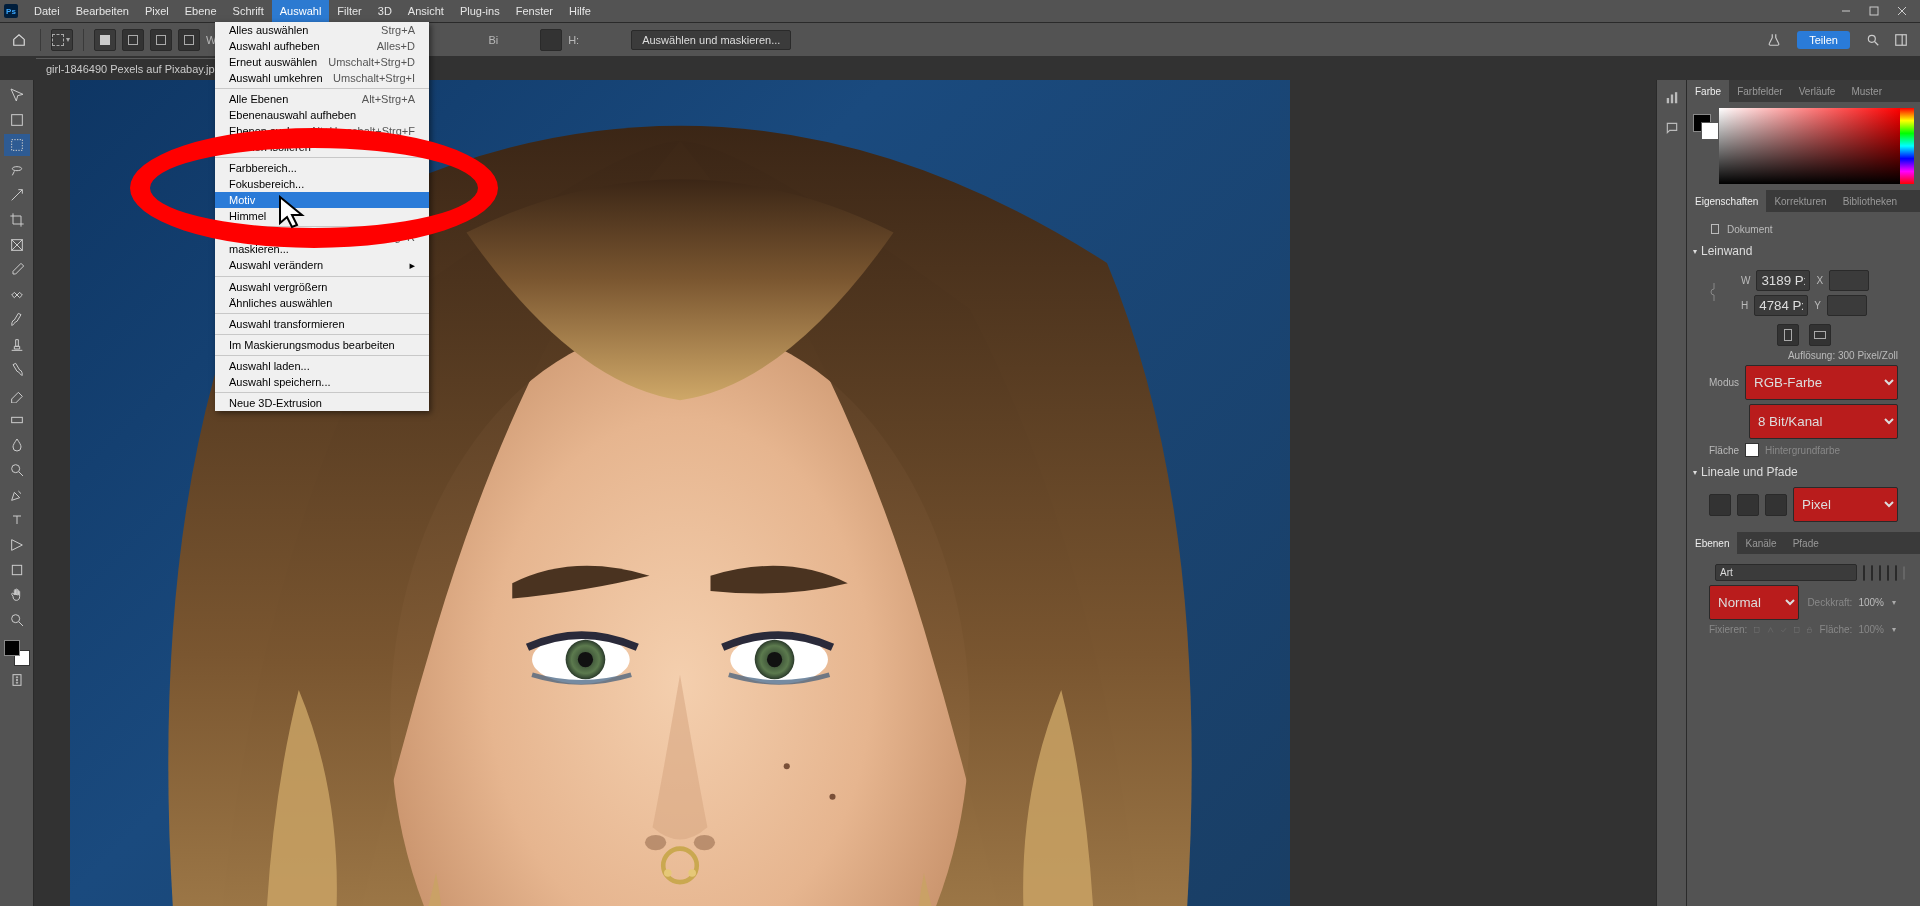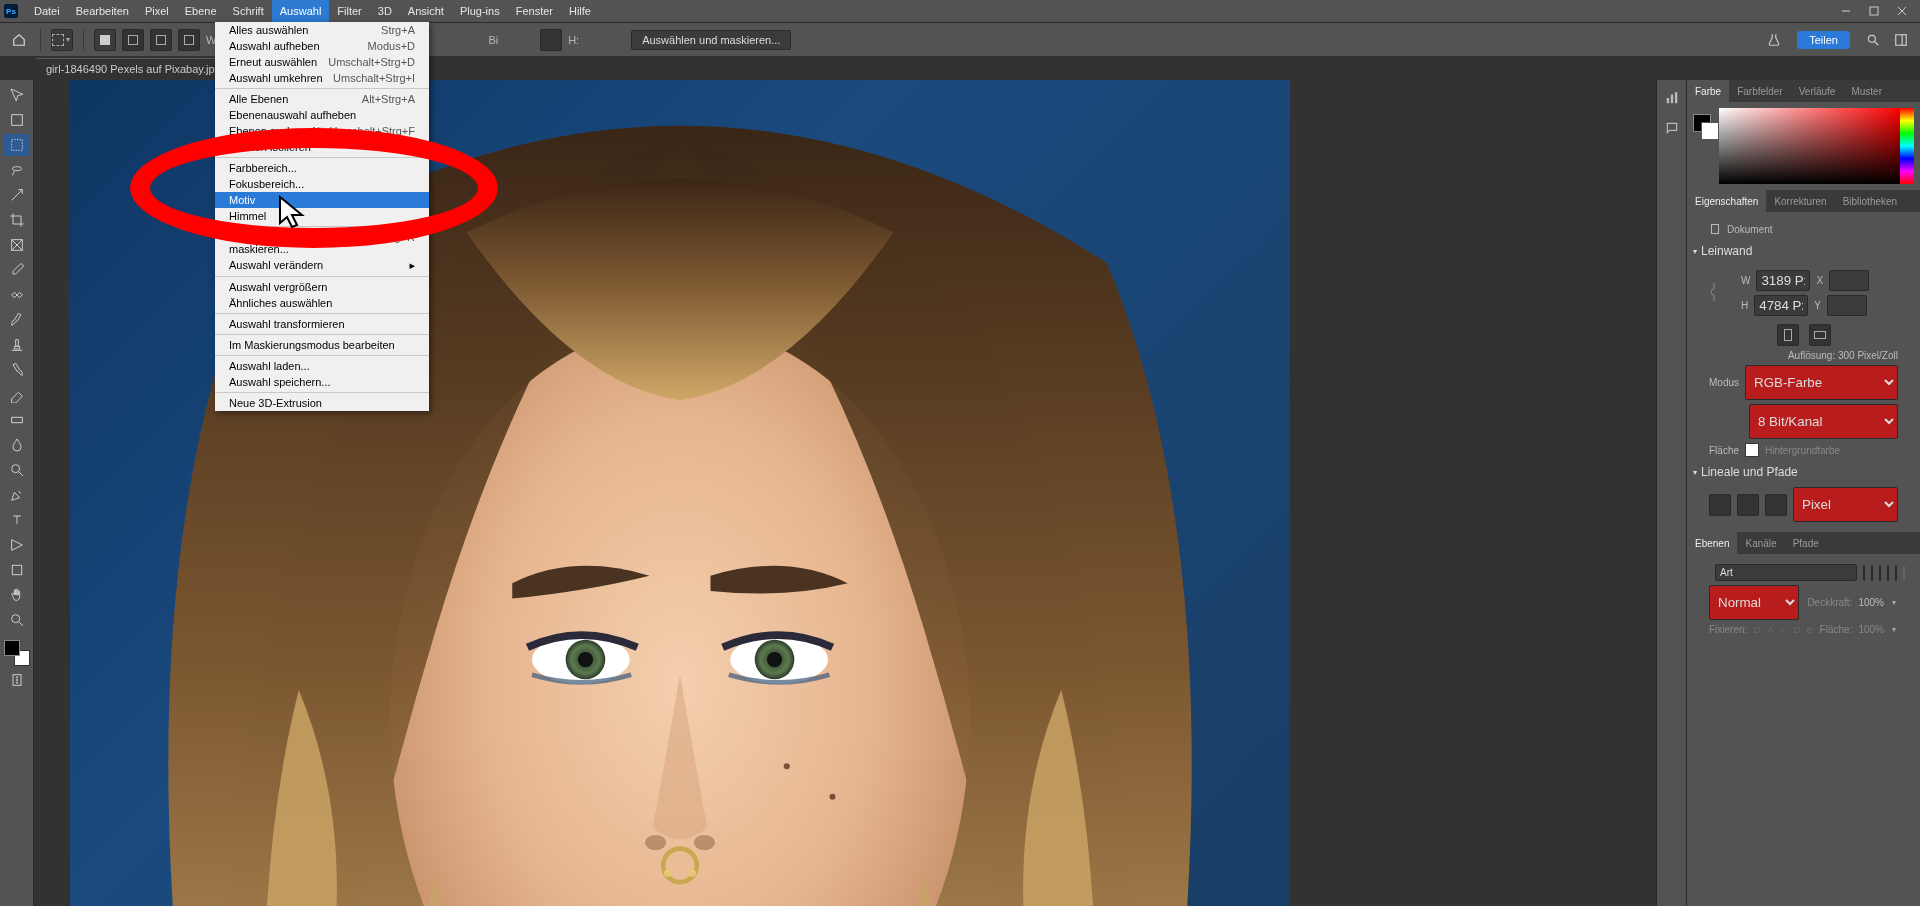--- a/index.html
+++ b/index.html
@@ -529,21 +529,21 @@
   </div>
 </div>
 
 <div class="dropdown" id="dropdown">
     <div class="dd-item">
       <span>Alles auswählen</span>
       <span class="dd-sc">Strg+A</span>
     </div>
     <div class="dd-item">
       <span>Auswahl aufheben</span>
-      <span class="dd-sc">Modus+D</span>
+      <span class="dd-sc">Alles+D</span>
     </div>
     <div class="dd-item">
       <span>Erneut auswählen</span>
       <span class="dd-sc">Umschalt+Strg+D</span>
     </div>
     <div class="dd-item">
       <span>Auswahl umkehren</span>
       <span class="dd-sc">Umschalt+Strg+I</span>
     </div>
     <div class="dd-sep"></div>

